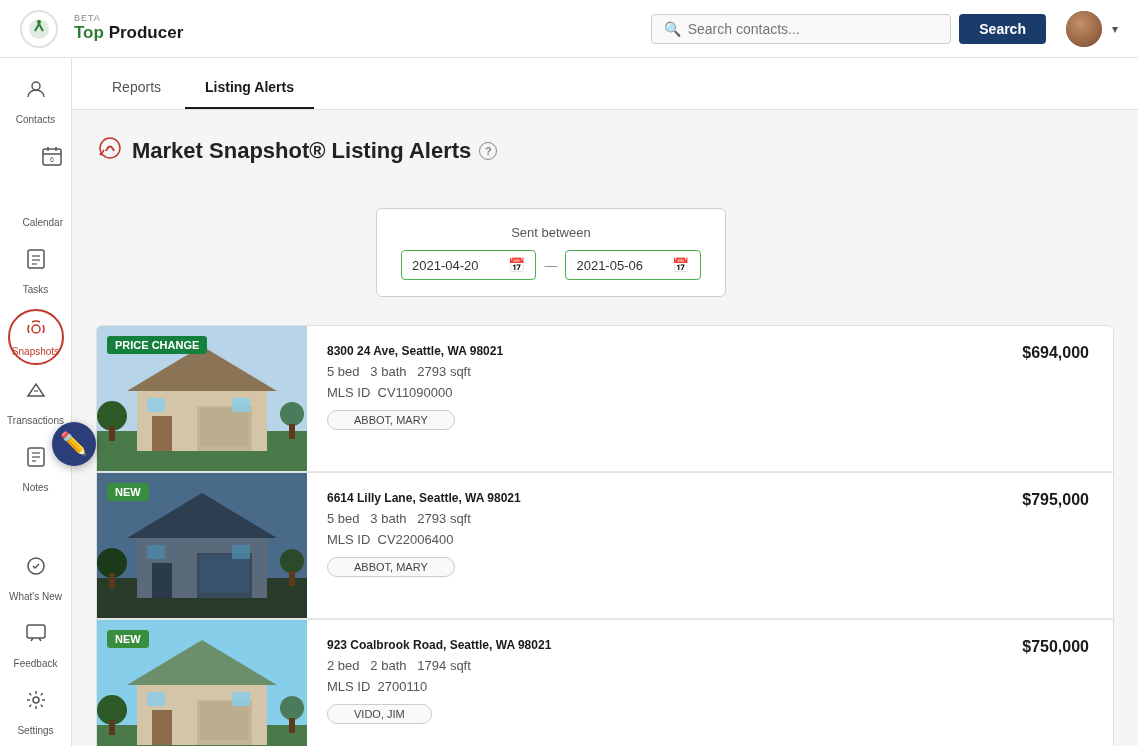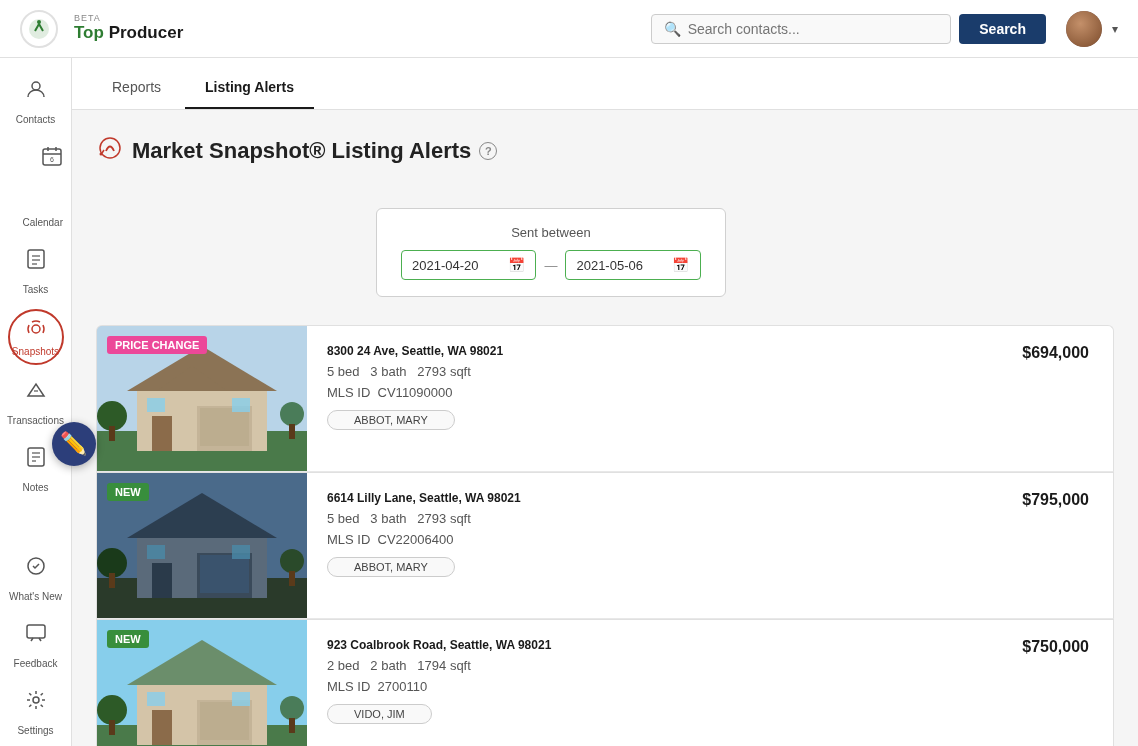--- a/index.html
+++ b/index.html
@@ -134,21 +134,21 @@
     .listing-card:last-child { border-radius: 0 0 6px 6px; }
     .listing-img {
       width: 210px; min-width: 210px; height: 145px;
       background: #ccc; position: relative; overflow: hidden;
     }
     .badge {
       position: absolute; top: 10px; left: 10px;
       padding: 3px 8px; border-radius: 3px; font-size: 11px;
       font-weight: 700; color: #fff; text-transform: uppercase;
     }
-    .badge-price-change { background: #ec4899; }
+    .badge-price-change { background: #15803d; }
     .badge-new { background: #388e3c; }
 
     .listing-info { flex: 1; padding: 18px 20px; }
     .listing-address { font-size: 12px; font-weight: 600; color: #1a1a1a; margin-bottom: 6px; }
     .listing-details { font-size: 13px; color: #555; margin-bottom: 6px; }
     .listing-mls { font-size: 13px; color: #555; margin-bottom: 10px; }
     .contact-badge {
       display: inline-block; padding: 3px 26px; border-radius: 12px;
       border: 1px solid #ccc; font-size: 11px; color: #444; background: #f9f9f9;
     }

